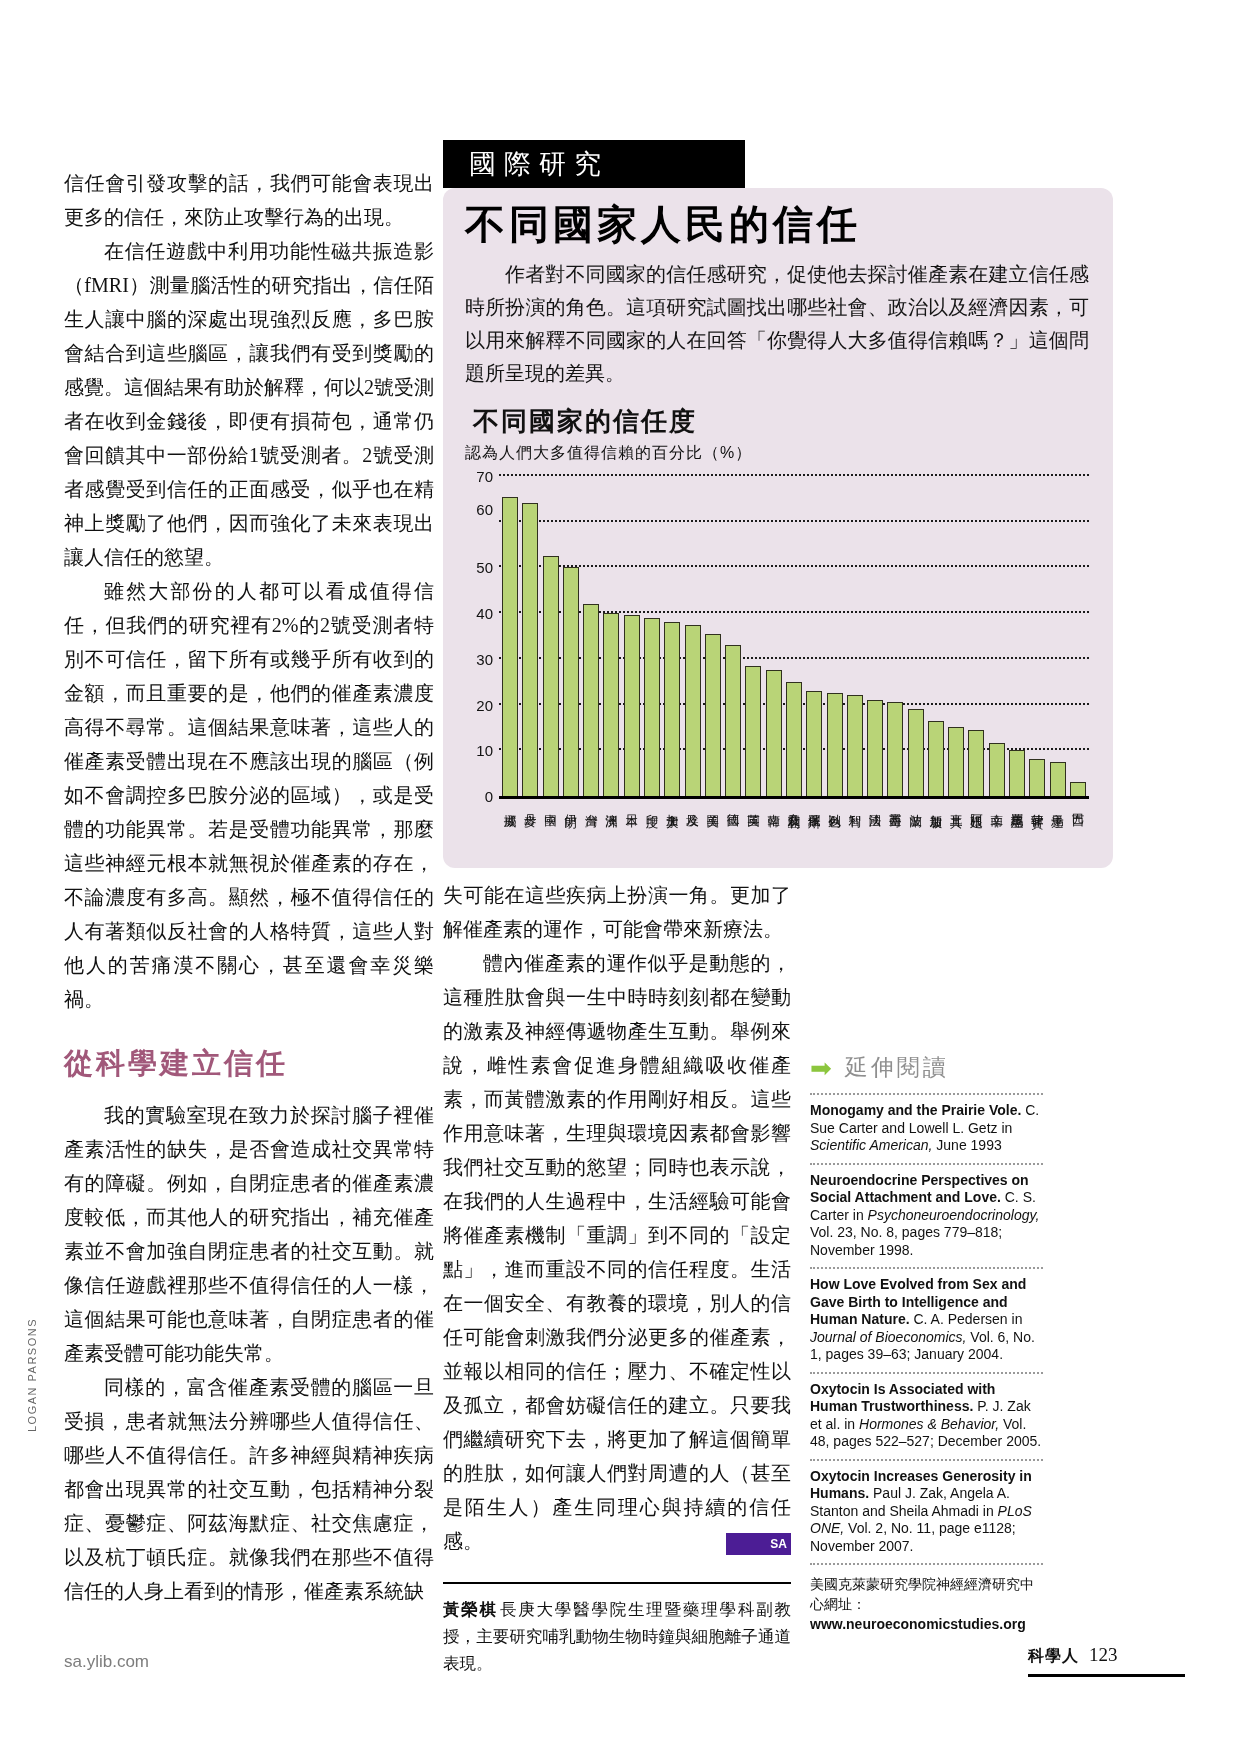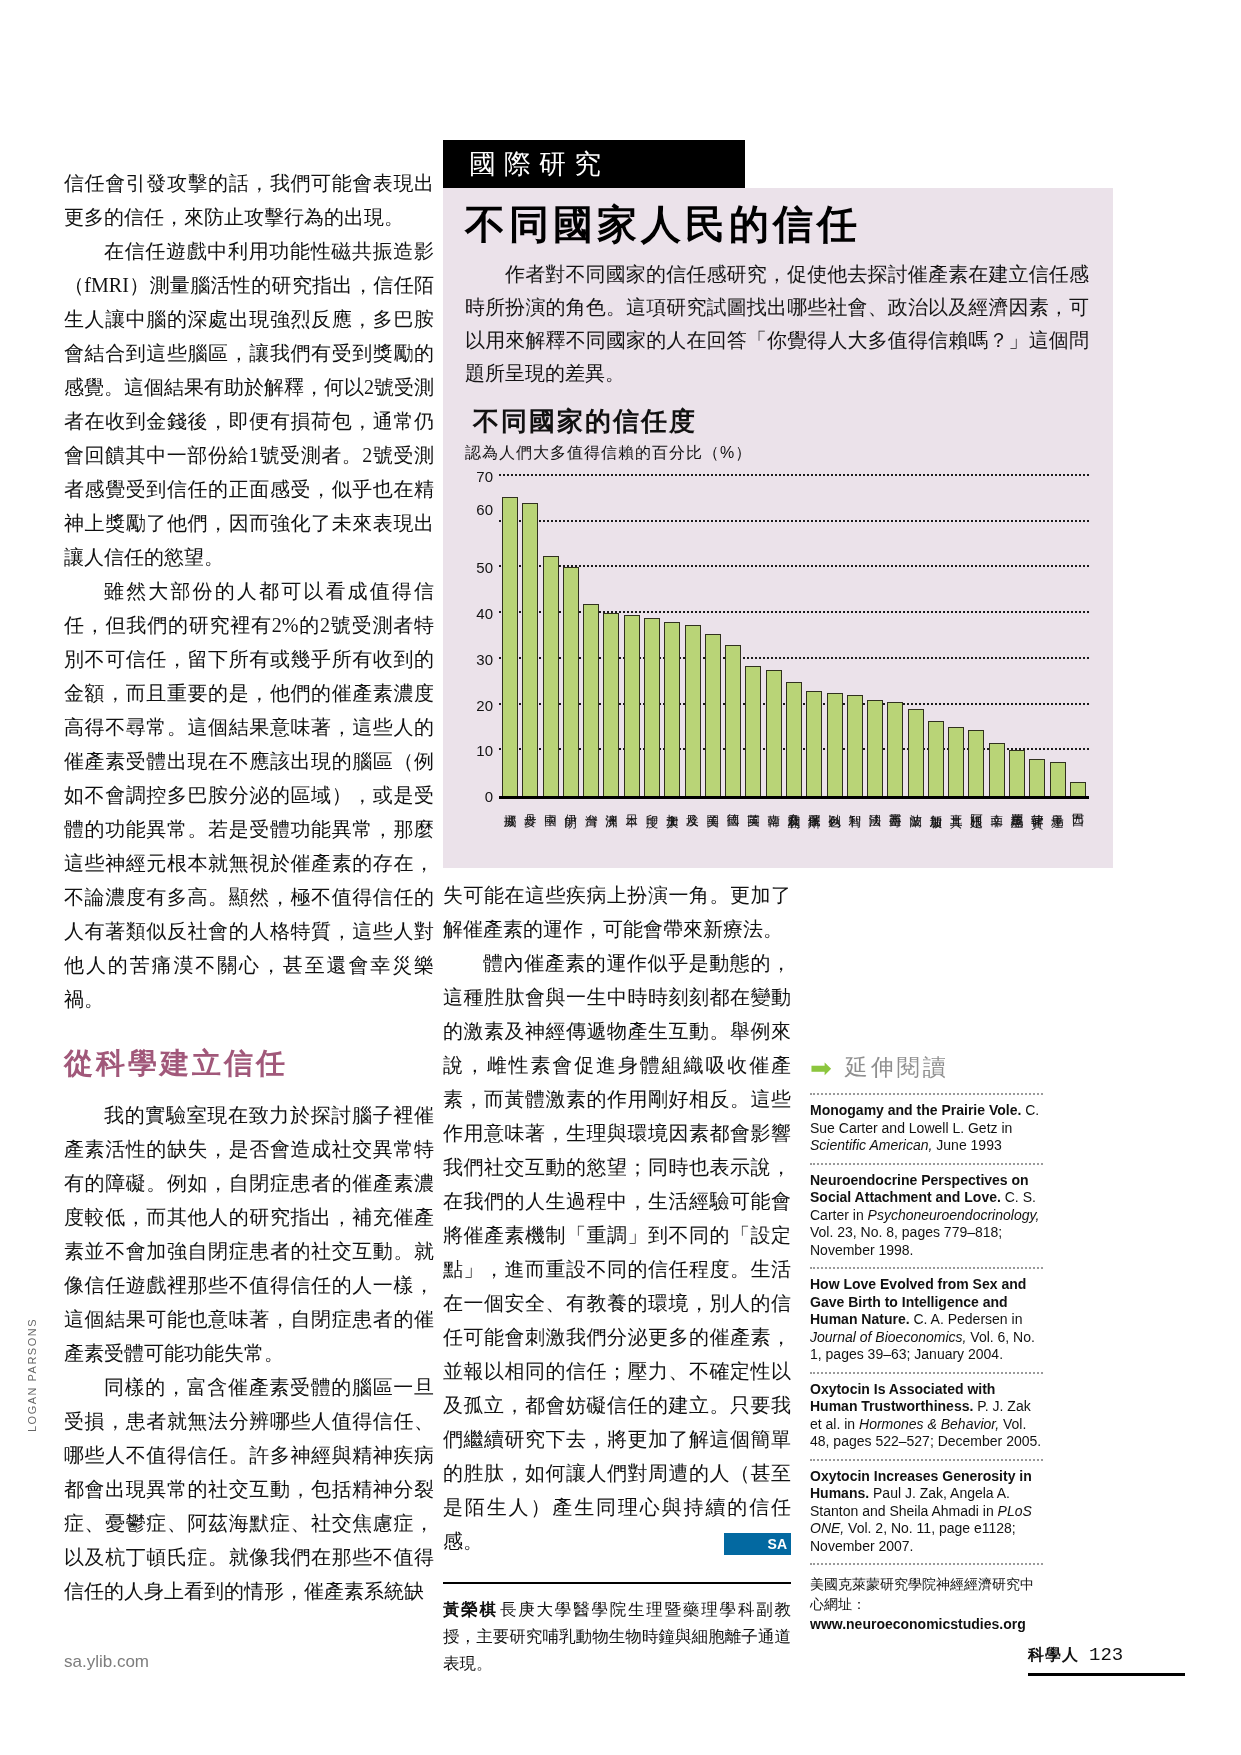--- a/index.html
+++ b/index.html
@@ -18,21 +18,21 @@
   .section-heading{margin:28px 0 16px;font-size:29px;line-height:38px;color:#a1587a;
                    font-weight:700;letter-spacing:3px;}
 
   
   .intl-tab{position:absolute;left:443px;top:140px;width:302px;height:48px;background:#000;color:#fff;
             font-family:"Liberation Sans",sans-serif;font-size:27px;letter-spacing:8px;
             display:flex;align-items:center;padding-left:26px;box-sizing:border-box;}
 
   
   .feature-box{position:absolute;left:443px;top:188px;width:670px;height:680px;background:#ebe2ea;
-               box-sizing:border-box;padding:8px 24px 0 22px;}
+               box-sizing:border-box;padding:8px 24px 0 22px;border-radius:12px;}
   .box-title{margin:4px 0 10px;font-family:"Liberation Sans",sans-serif;font-weight:700;
              font-size:40px;line-height:48px;letter-spacing:4px;color:#000;}
   .box-intro{margin:0 0 14px;font-family:"Liberation Sans",sans-serif;font-size:20px;line-height:33px;
              text-align:justify;text-indent:2em;color:#141414;}
   .chart-title{margin:4px 8px 4px;font-family:"Liberation Sans",sans-serif;font-weight:700;
                font-size:26px;letter-spacing:2px;}
   .chart-sub{margin:0 0 12px;font-family:"Liberation Sans",sans-serif;font-size:16px;letter-spacing:1px;}
   .chart{display:flex;}
   .y-axis{position:relative;width:34px;height:320px;font-family:"Liberation Sans",sans-serif;font-size:15px;}
   .ytick{position:absolute;right:6px;}
@@ -43,42 +43,42 @@
         justify-content:space-between;align-items:flex-end;}
   .bar{width:16px;background:#b9d477;border:1px solid #30301f;border-bottom:none;box-sizing:border-box;}
   .xlabels{display:flex;justify-content:space-between;padding:5px 3px 0;height:80px;}
   .xslot{width:16px;display:flex;justify-content:center;}
   .xlabel{writing-mode:vertical-rl;text-orientation:upright;font-family:"Liberation Sans",sans-serif;
           font-size:12.5px;line-height:14px;letter-spacing:1px;white-space:nowrap;}
 
   
   .mid-col{position:absolute;left:443px;top:878px;width:348px;font-size:20px;line-height:34px;
            text-align:justify;}
-  .sa-mark{float:right;background:#0369a1;color:#fff;font-family:"Liberation Sans",sans-serif;
-           font-weight:700;font-size:14px;line-height:20px;padding:1px 4px;margin-top:9px;}
+  .sa-mark{float:right;background:#4c1d95;color:#fff;font-family:"Liberation Sans",sans-serif;
+           font-weight:700;font-size:12px;line-height:20px;padding:1px 4px;margin-top:9px;}
   .bio-rule{border:none;border-top:2px solid #000;margin:24px 0 12px;}
   .bio{font-size:16.5px;line-height:27px;}
   .author{font-weight:700;margin-right:2px;}
 
   
   .sidebar{position:absolute;left:810px;top:1052px;width:233px;font-family:"Liberation Sans",sans-serif;}
   .sidebar-head{display:flex;align-items:center;gap:10px;color:#8f8f8f;font-size:23px;
                 letter-spacing:3px;padding-bottom:10px;border-bottom:2px dotted #999;}
   .arrow{color:#8cc63e;font-size:26px;line-height:22px;}
   .ref{padding:7px 0 8px;border-bottom:2px dotted #999;font-size:14px;line-height:17.5px;color:#111;}
   .ref-title{font-weight:700;}
   .ref-journal{font-style:italic;}
   .sidebar-note{margin:0;padding-top:9px;font-size:14px;line-height:20px;color:#111;}
   .note-url{font-weight:700;}
 
   
   .footer-left{position:absolute;left:64px;top:1652px;font-family:"Liberation Sans",sans-serif;
                font-size:17px;color:#7d7d7d;}
   .footer-right{position:absolute;left:1028px;top:1644px;width:157px;border-bottom:3px solid #000;
-                padding-bottom:7px;font-family:Liberation Mono, monospace;}
+                padding-bottom:7px;font-family:Liberation Serif, serif;}
   .brand{font-weight:700;font-size:16px;letter-spacing:1px;}
   .pagenum{font-size:19px;margin-left:10px;}
 </style>
 </head>
 <body>
 
 <div class="page">
 
   <div class="credit">LOGAN PARSONS</div>
 

